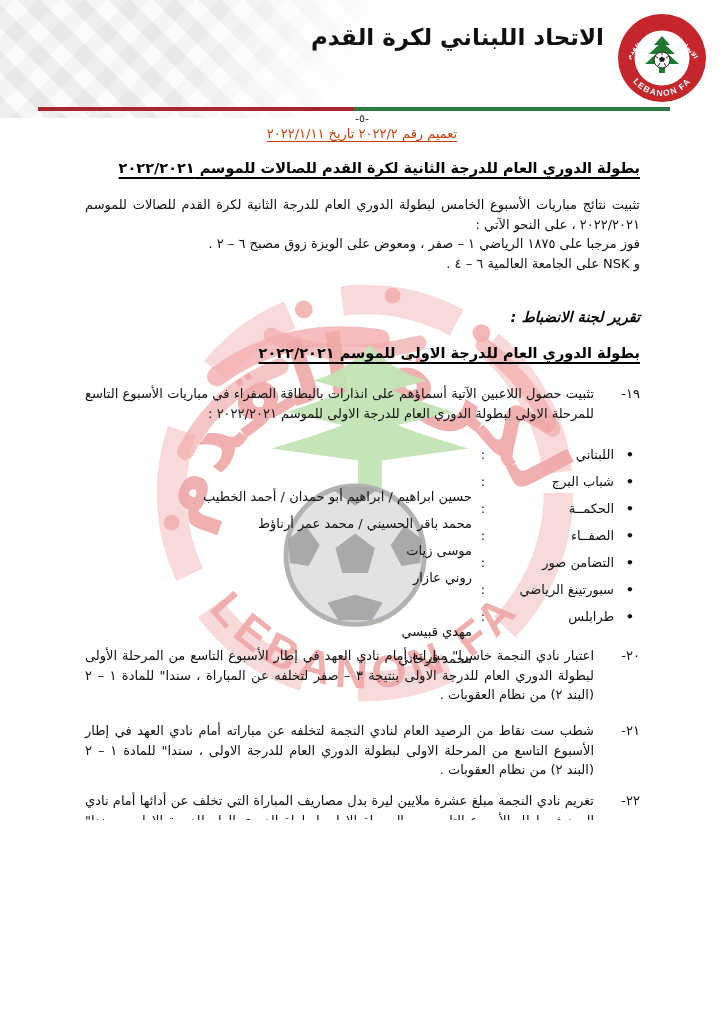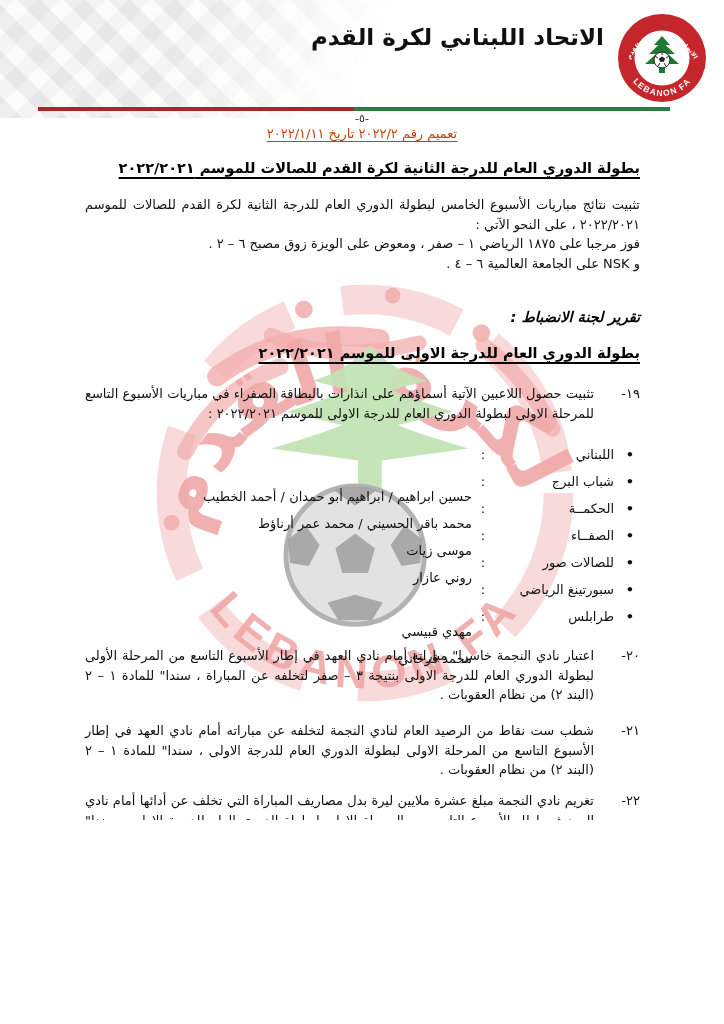--- a/index.html
+++ b/index.html
@@ -175,21 +175,21 @@
       <span class="names">موسى زيات</span>
     </div>
     <div class="prow">
       <span class="b">•</span>
       <span class="team">الصفــاء</span>
       <span class="sep">:</span>
       <span class="names">روني عازار</span>
     </div>
     <div class="prow">
       <span class="b">•</span>
-      <span class="team">للصالات صور</span>
+      <span class="team">التضامن صور</span>
       <span class="sep">:</span>
     </div>
     <div class="prow">
       <span class="b">•</span>
       <span class="team">سبورتينغ الرياضي</span>
       <span class="sep">:</span>
       <span class="names">مهدي قبيسي</span>
     </div>
     <div class="prow">
       <span class="b">•</span>

